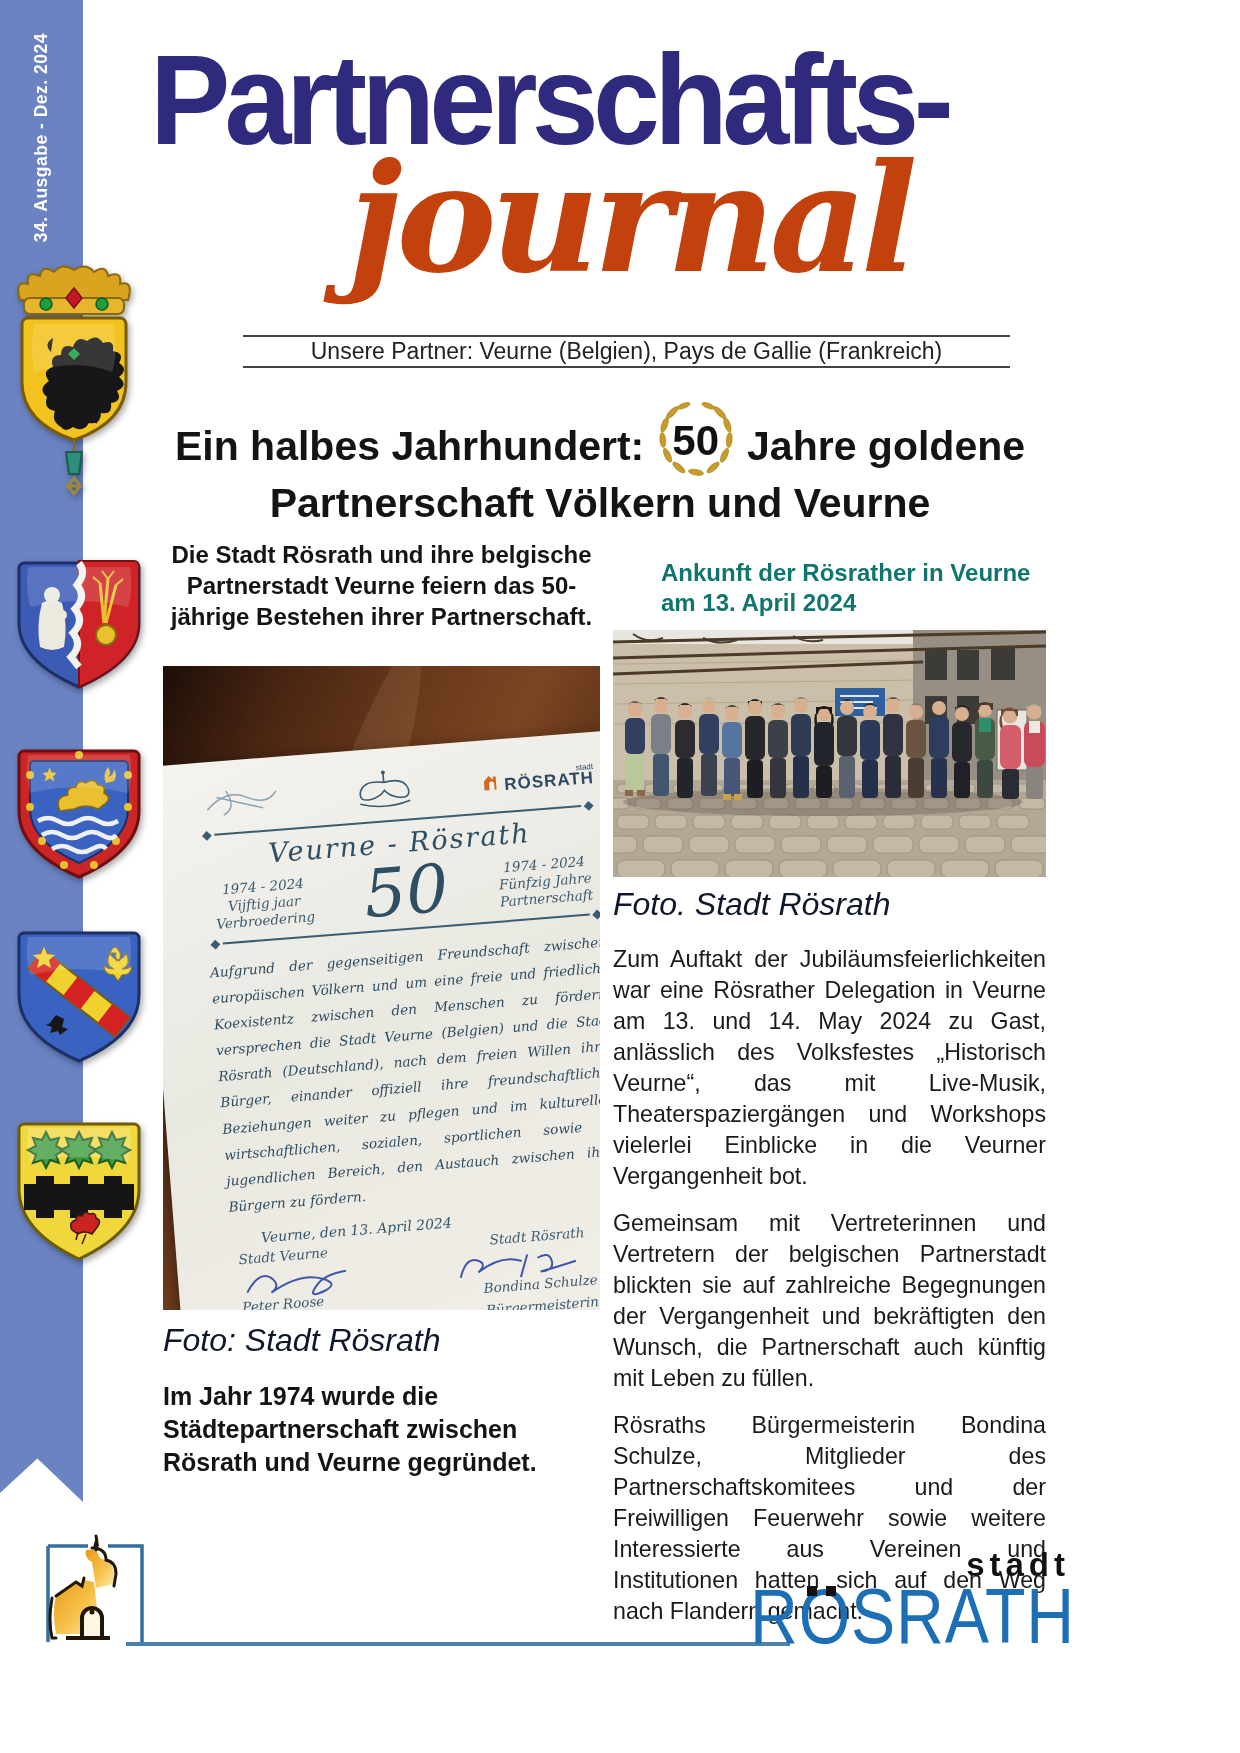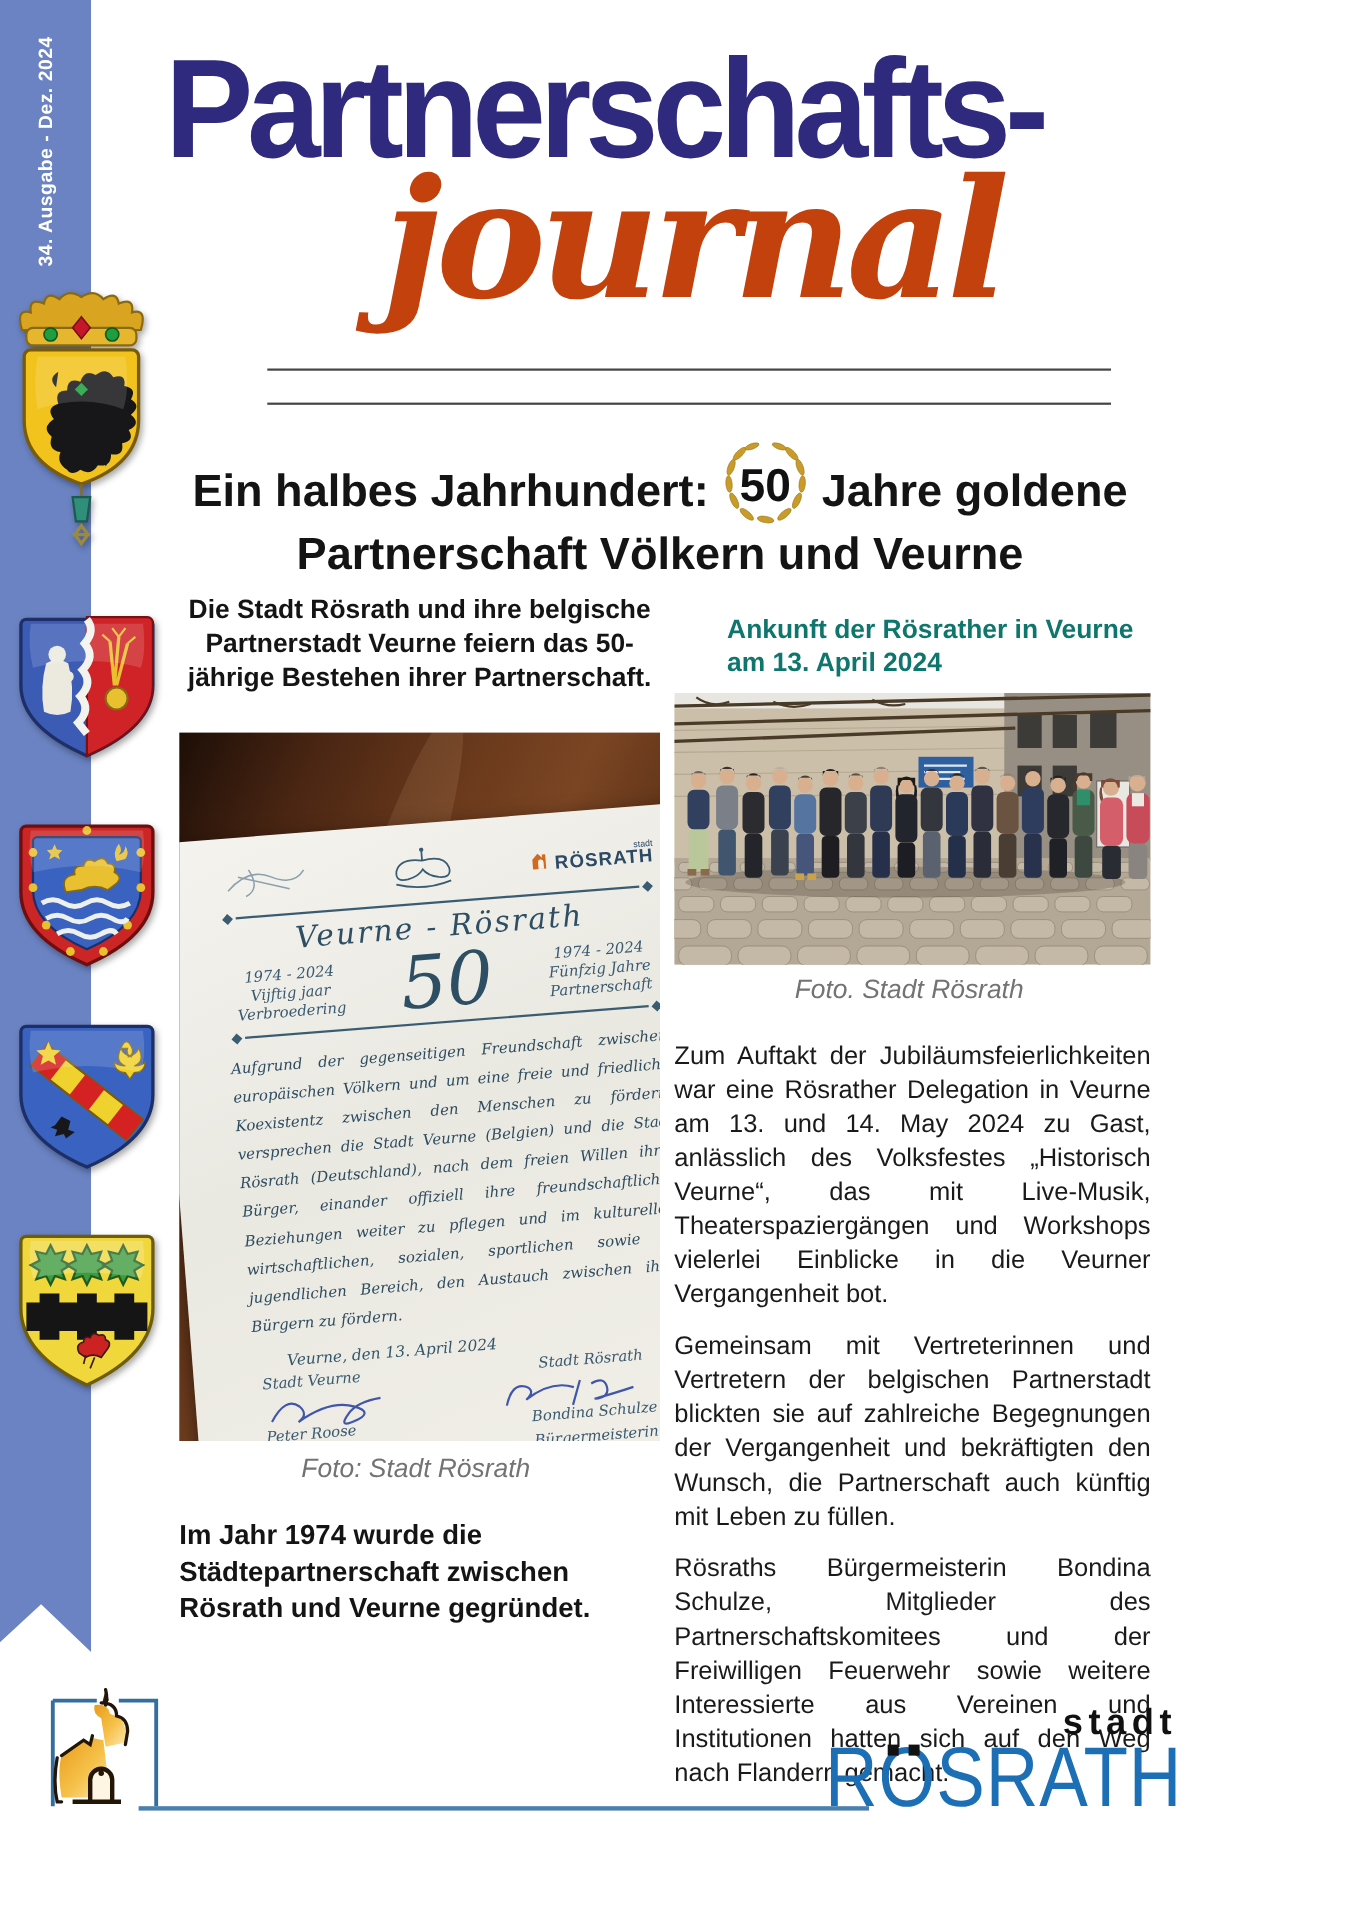--- a/index.html
+++ b/index.html
@@ -94,21 +94,21 @@
     margin-top:10px; color:#2e4c60;
   }
   #cert-date { font-style:italic; font-size:14px; margin:12px 0 4px 30px; }
   #cert-sigs { display:flex; justify-content:space-between; margin-top:2px; padding:0 6px; }
   .sig-block { width:45%; font-style:italic; font-size:13.5px; color:#3a5a70; }
   .sig-block .org { margin-bottom:2px; }
   .sig-block svg { display:block; }
   .sig-name { margin-top:-4px; }
   .sig-title { margin-top:6px; }
   .photo-caption {
-    position:absolute; font-style:italic; font-size:24px; color:#737373; text-align:center;
+    position:absolute; font-style:italic; font-size:32px; color:#0f172a; text-align:left;
   }
   #left-closing {
     position:absolute; left:163px; top:1380px; width:437px; text-align:left;
     font-size:25px; font-weight:bold; color:#141414; line-height:33px;
   }
   #right-heading {
     position:absolute; left:613px; top:558px; width:433px;
     font-size:24px; font-weight:bold; color:#0f766e; line-height:30px;margin-left:48px;
   }
   #group-photo { position:absolute; left:613px; top:630px; width:433px; height:247px; }
@@ -226,20 +226,21 @@
       <path d="M96 14 l4 8 l9 -2 l-3 8 l8 4 l-8 5 l3 8 l-9 -3 l-4 8 l-4 -8 l-9 3 l3 -8 l-8 -5 l8 -4 l-3 -8 l9 2 z"></path>
     </g>
     <path d="M8 66 h12 v-8 h18 v8 h16 v-8 h18 v8 h16 v-8 h18 v8 h12 v26 h-12 v8 h-18 v-8 h-16 v8 h-18 v-8 h-16 v8 h-18 v-8 h-12 z" fill="#151515"></path>
     <path d="M56 112 q-4 -8 4 -10 q0 -6 6 -4 q2 -6 8 -2 q6 -2 6 4 q6 2 2 8 l-6 8 q-8 -4 -14 0 z M70 116 l-4 10 M62 114 l-2 8" fill="#c22" stroke="#401818" stroke-width="1.5"></path>
     <path d="M12 10 h102 q3 22 -2 34 q-48 -10 -98 0 q-5 -16 -2 -34 z" fill="#fff" opacity="0.2"></path>
   </svg>
 
   <div id="title1">Partnerschafts-</div>
   <div id="title2">journal</div>
   <div class="mast-rule" style="top:335px"></div>
+  <div id="subtitle">Unsere Partner: Veurne (Belgien), Pays de Gallie (Frankreich)</div>
   <div class="mast-rule" style="top:366px"></div>
 
   <div id="headline">
     <span>Ein halbes Jahrhundert:</span>
     <span id="laurel-wrap">
       <svg width="76" height="76" viewBox="0 0 80 80">
         <g fill="#c89b2a" stroke="#a07a14" stroke-width=".6">
           <g>
             <ellipse cx="40" cy="74" rx="8" ry="3" transform="rotate(10 40 74)"></ellipse>
             <ellipse cx="22" cy="69" rx="8" ry="3" transform="rotate(40 22 69)"></ellipse>

